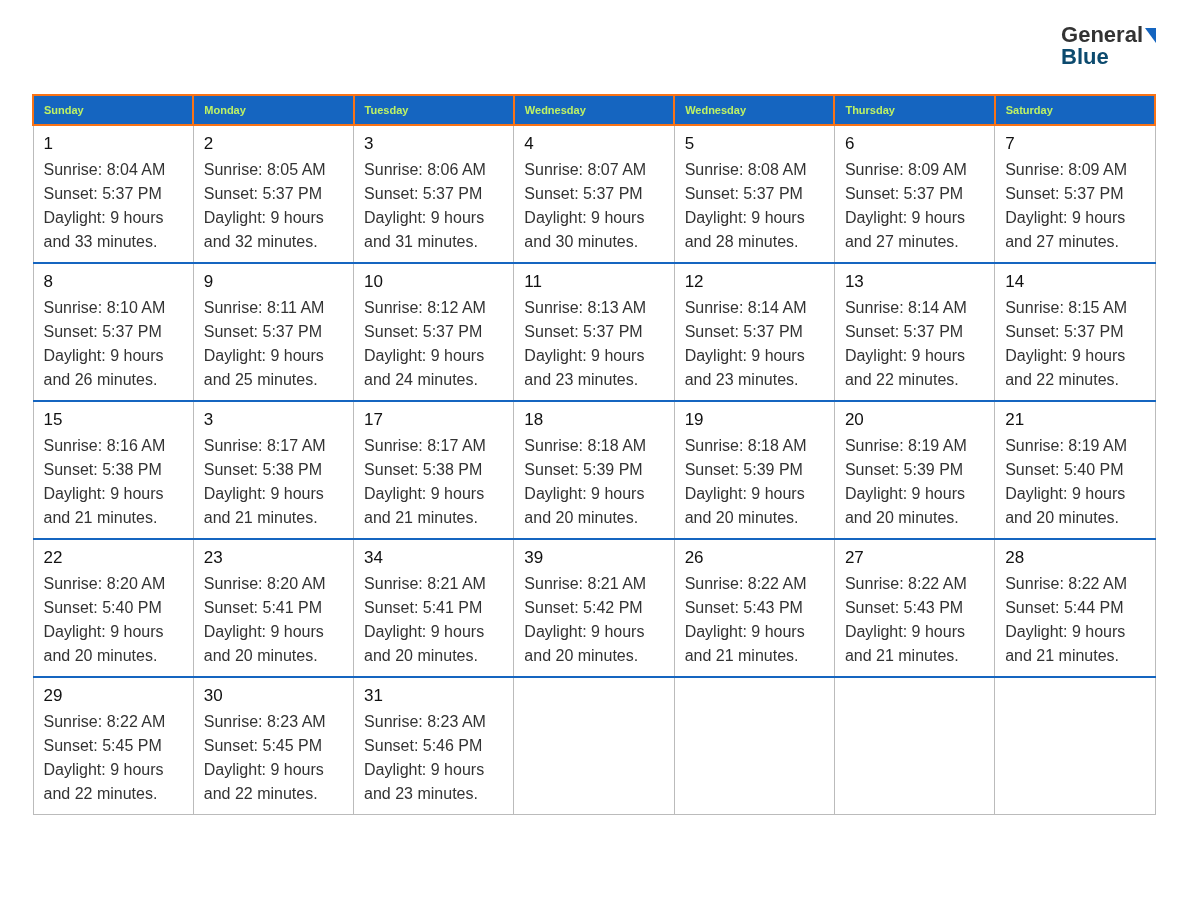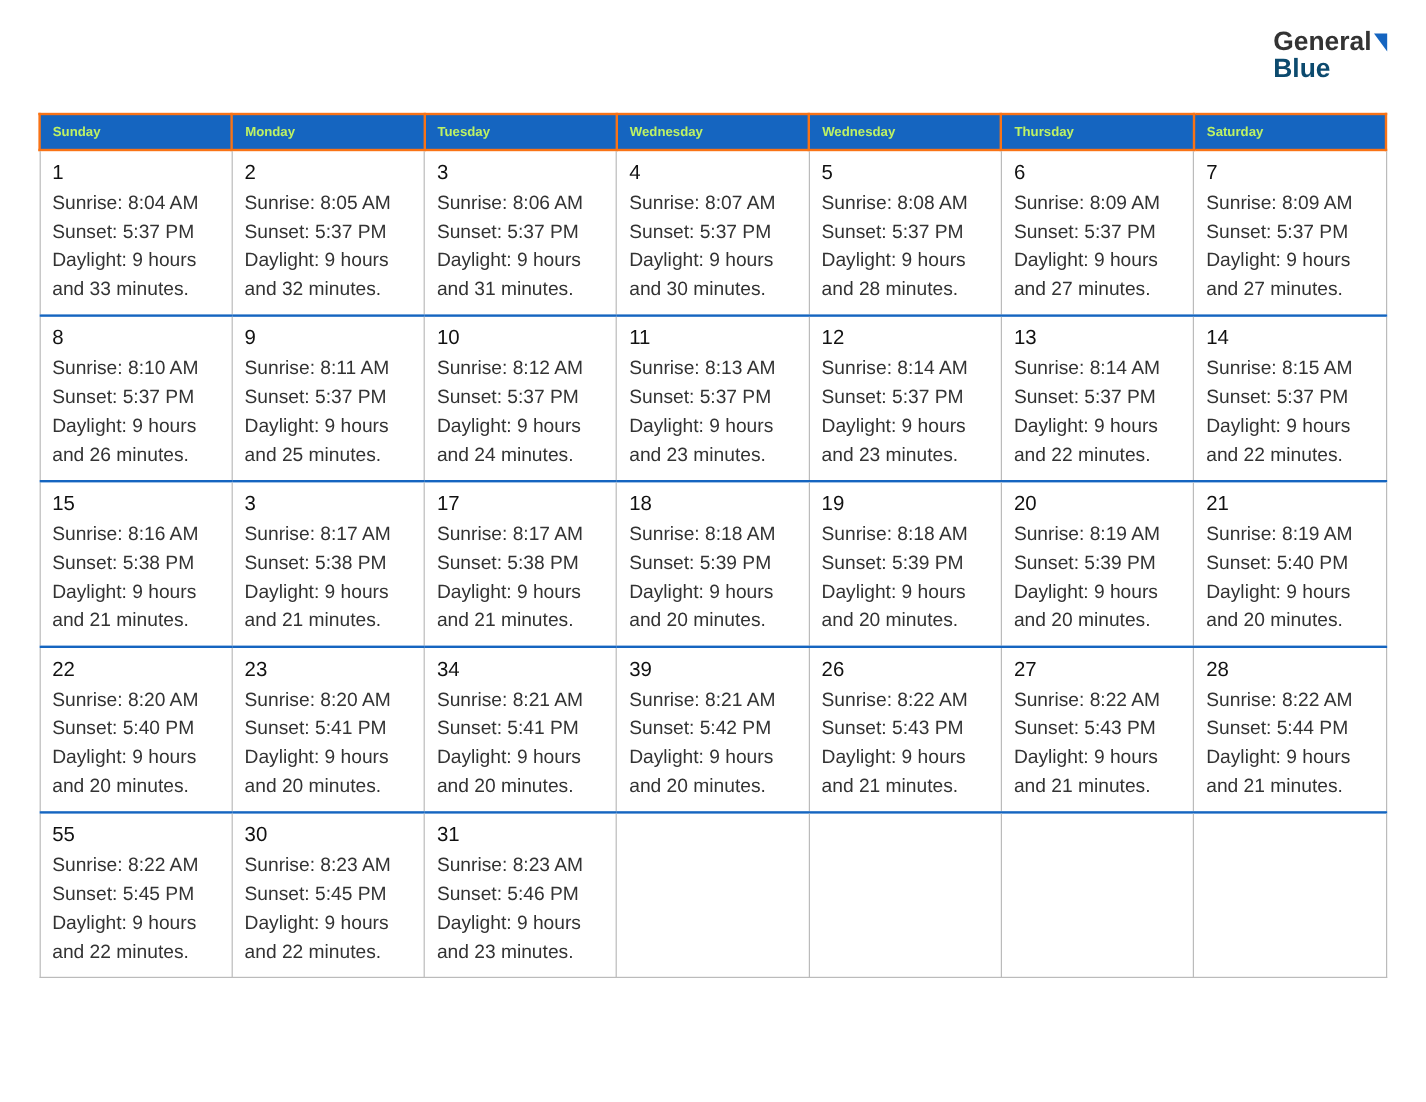--- a/index.html
+++ b/index.html
@@ -174,21 +174,21 @@
         <td><span class="day-num">39</span>
           <span class="day-info">Sunrise: 8:21 AM<br>Sunset: 5:42 PM<br>Daylight: 9 hours and 20 minutes.</span></td>
         <td><span class="day-num">26</span>
           <span class="day-info">Sunrise: 8:22 AM<br>Sunset: 5:43 PM<br>Daylight: 9 hours and 21 minutes.</span></td>
         <td><span class="day-num">27</span>
           <span class="day-info">Sunrise: 8:22 AM<br>Sunset: 5:43 PM<br>Daylight: 9 hours and 21 minutes.</span></td>
         <td><span class="day-num">28</span>
           <span class="day-info">Sunrise: 8:22 AM<br>Sunset: 5:44 PM<br>Daylight: 9 hours and 21 minutes.</span></td>
       </tr>
       <tr>
-        <td><span class="day-num">55</span>
+        <td><span class="day-num">29</span>
           <span class="day-info">Sunrise: 8:22 AM<br>Sunset: 5:45 PM<br>Daylight: 9 hours and 22 minutes.</span></td>
         <td><span class="day-num">30</span>
           <span class="day-info">Sunrise: 8:23 AM<br>Sunset: 5:45 PM<br>Daylight: 9 hours and 22 minutes.</span></td>
         <td><span class="day-num">31</span>
           <span class="day-info">Sunrise: 8:23 AM<br>Sunset: 5:46 PM<br>Daylight: 9 hours and 23 minutes.</span></td>
         <td class="empty"></td>
         <td class="empty"></td>
         <td class="empty"></td>
         <td class="empty"></td>
       </tr>

